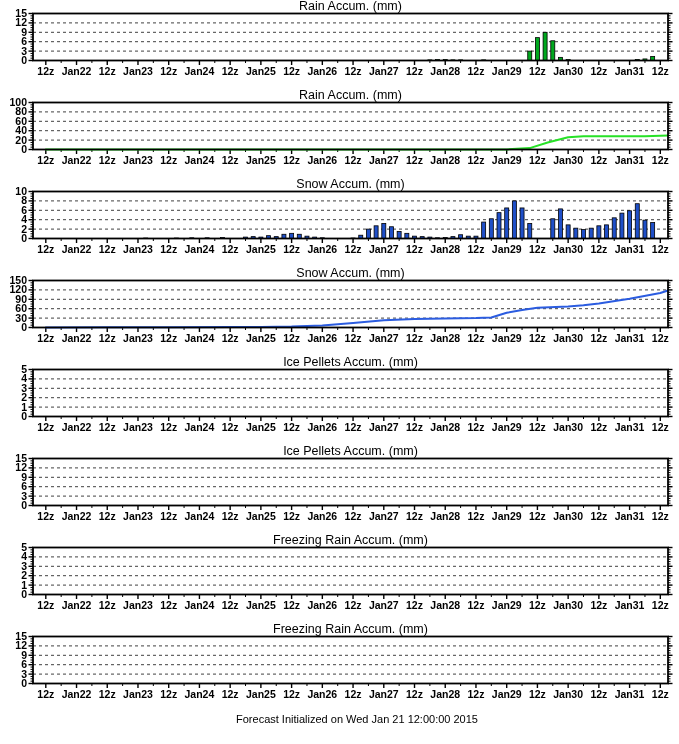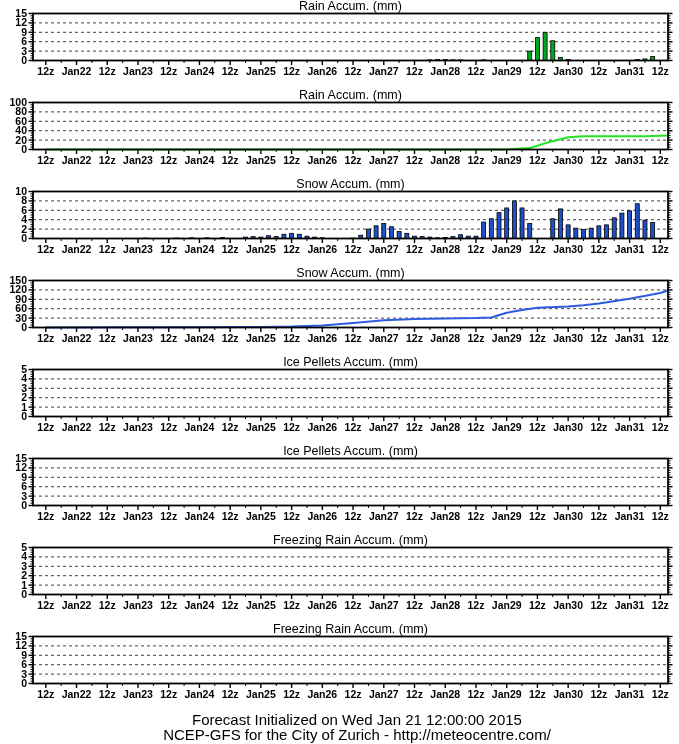--- a/index.html
+++ b/index.html
@@ -1,20 +1,20 @@
 <!DOCTYPE html>
 <html><head>
 <meta charset="utf-8">
 <style>
   html,body{margin:0;padding:0;background:#ffffff;}
   body{width:679px;height:744px;overflow:hidden;font-family:"Liberation Sans",sans-serif;}
   #chart-stack{width:679px;}
   #chart-stack svg{display:block;}
   .footer{width:679px;text-align:center;color:#000;}
-  .footer .line{font-size:15px;line-height:15px;padding-left:35px;}
+  .footer .line{font-size:11px;line-height:15px;padding-left:35px;}
 </style>
 </head>
 <body>
 
 <div id="chart-stack">
     <svg width="679" height="89" viewBox="0 0 679 89">
       <text x="350.5" y="10" fill="#000000" font-family="&quot;Liberation Sans&quot;, sans-serif" text-anchor="middle" font-size="12.5">Rain Accum. (mm)</text>
       <g>
         <line x1="33" x2="668" y1="51.1" y2="51.1" stroke="#404040" stroke-width="1" stroke-dasharray="3,3"></line>
         <line x1="33" x2="668" y1="41.7" y2="41.7" stroke="#404040" stroke-width="1" stroke-dasharray="3,3"></line>
@@ -1085,14 +1085,13 @@
         <line x1="614.2298387096774" x2="614.2298387096774" y1="60.5" y2="63" stroke="#000000" stroke-width="1"></line>
         <line x1="644.9556451612904" x2="644.9556451612904" y1="60.5" y2="63" stroke="#000000" stroke-width="1"></line>
       </g>
       <g></g>
       <rect x="33" y="13.5" width="635" height="47" fill="none" stroke="#000000" stroke-width="1.8"></rect>
     </svg>
   </div>
 
 <div class="footer">
   <div class="line">Forecast Initialized on Wed Jan 21 12:00:00 2015</div>
-  <div class="line">NCEP-GFS for the City of Zurich - http://meteocentre.com/</div>
 </div>
 
 </body></html>

